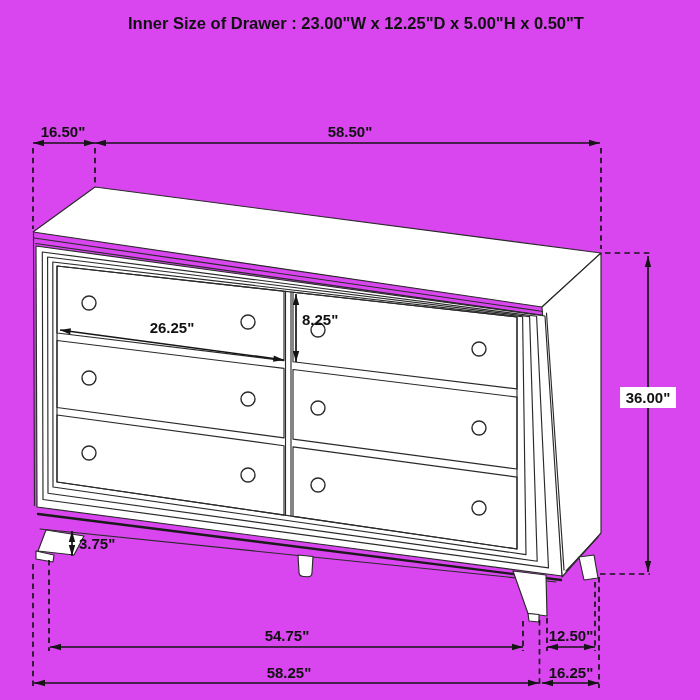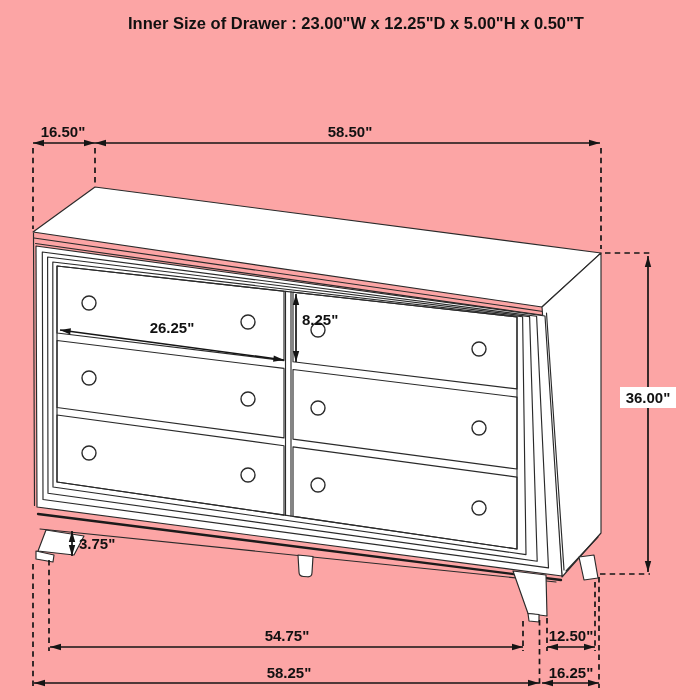--- a/index.html
+++ b/index.html
@@ -1,19 +1,19 @@
 <!DOCTYPE html>
 <html><head>
 <meta charset="utf-8">
 <style>
   html,body{margin:0;padding:0;background:#ffffff;}
   .stage{
     position:relative;
     width:700px;height:700px;
-    background:#fca5a5;
+    background:#d946ef;
     font-family:"Liberation Sans", sans-serif;
     overflow:hidden;
   }
   svg{display:block;}
   .dim-text{
     font-family:"Liberation Sans", sans-serif;
     font-weight:bold;
     font-size:15px;
     fill:#111111;
   }

